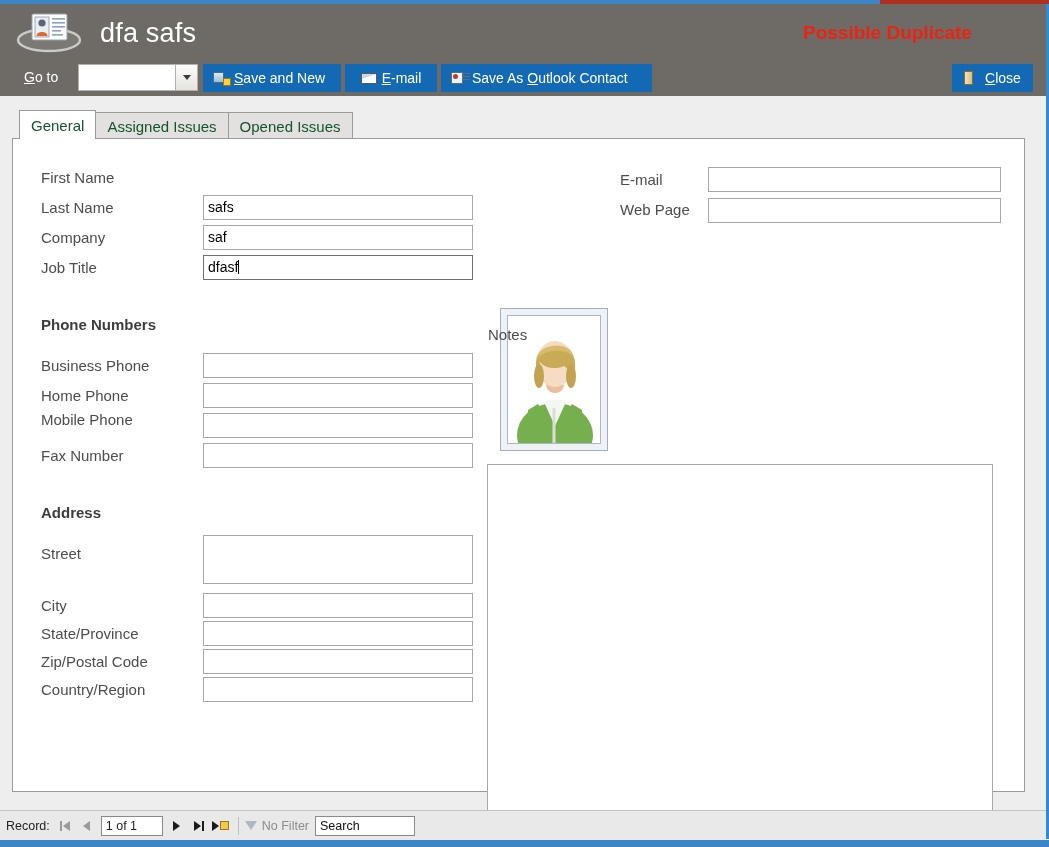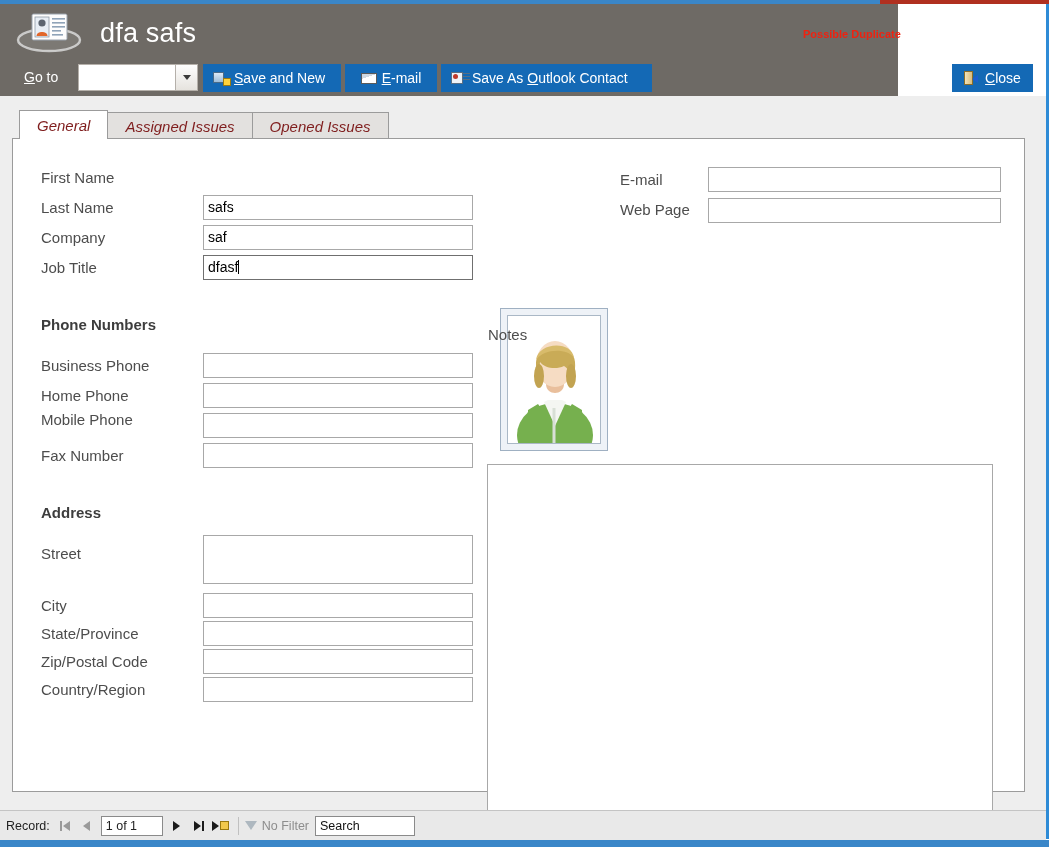--- a/index.html
+++ b/index.html
@@ -36,39 +36,39 @@
   }
   .edge-bottom {
     position: absolute; left: 0; bottom: 0;
     width: 1049px; height: 7px;
     background: #3a86c8;
   }
 
   
   #header {
     position: absolute; left: 0; top: 4px;
-    width: 898px; height: 92px;
+    width: 1046px; height: 92px;
     background: #6e6a65;
     box-sizing: border-box;
   }
   #app-icon {
     position: absolute; left: 16px; top: 6px;
     width: 66px; height: 44px;
   }
   #form-title {
     position: absolute; left: 100px; top: 14px;
     color: #ffffff;
     font-size: 27px;
     letter-spacing: 0.2px;
     white-space: nowrap;
   }
   #dup-warning {
-    position: absolute; left: 803px; top: 24px;
+    position: absolute; left: 803px; top: 18px;
     color: #ee2211;
-    font-size: 11px;
+    font-size: 19px;
     font-weight: bold;
     white-space: nowrap;
   }
 
   
   #goto-label {
     position: absolute; left: 24px; top: 65px;
     color: #ffffff;
     font-size: 14px;
   }
@@ -200,31 +200,30 @@
     box-sizing: border-box;
   }
   #tabstrip {
     position: absolute; left: 19px; top: 15px;
     height: 28px;
     display: flex;
     align-items: flex-end;
   }
   .tab {
     height: 27px;
-    padding: 0 17px;
+    padding: 0 11px;
     font-size: 15px;
-    color: #7f1d1d;
+    color: #14532d;
     background: #e3e1df;
     border: 1px solid #9b9b9b;
     border-bottom: none;
     box-sizing: border-box;
     display: flex; align-items: center;
     margin-right: -1px;
     cursor: default;
-    font-style: italic;
   }
   .tab.active {
     background: #ffffff;
     height: 29px;
     border-color: #9b9b9b;
     position: relative;
     z-index: 3;
   }
 
   #tabpanel {

